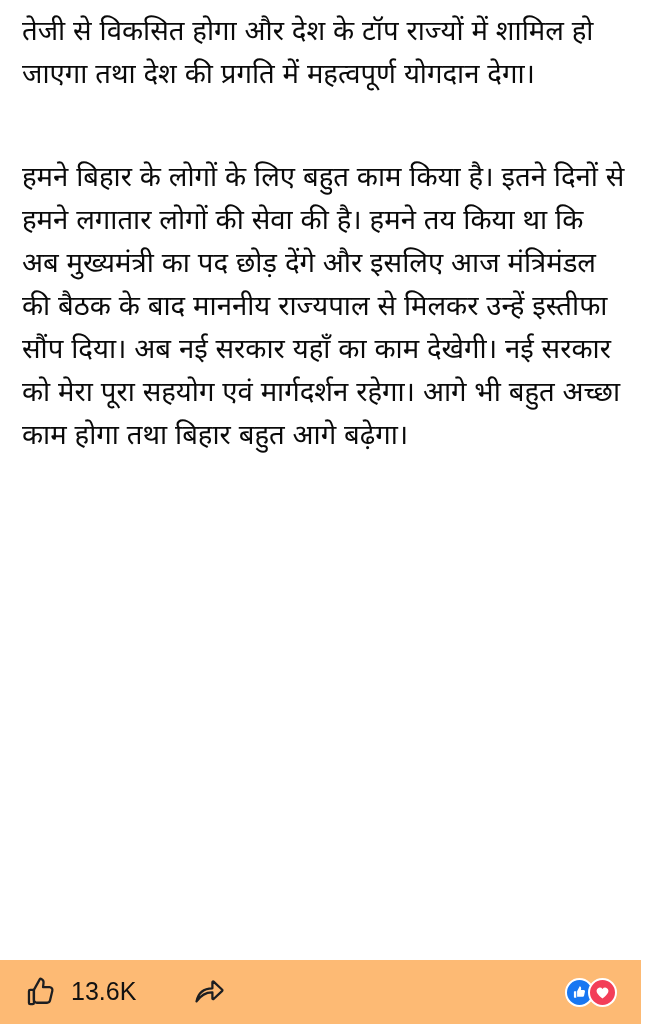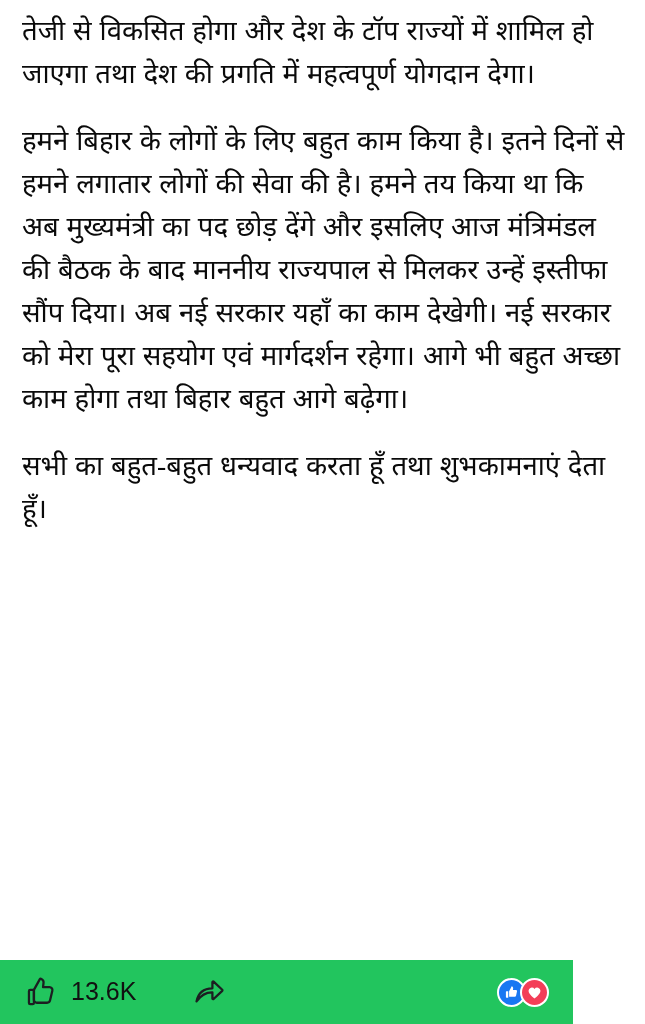--- a/index.html
+++ b/index.html
@@ -35,42 +35,42 @@
     line-height: 43px;
     letter-spacing: 0px;
     margin: 0;
     color: #0a0a0a;
     word-spacing: 1px;
   }
   .para.clipped-top {
     margin-top: -34px;
   }
   .para + .para {
-    margin-top: 24px;
+    margin-top: 60px;
   }
   .fade-top {
     position: absolute;
     left: 0;
     top: 0;
     width: 645px;
     height: 9px;
     background: #ffffff;
     z-index: 5;
   }
   .actions {
     position: absolute;
     left: 0;
     bottom: 0;
-    width: 573px;
+    width: 641px;
     height: 64px;
     display: flex;
     align-items: center;
     padding: 0 18px 0 24px;
     box-sizing: border-box;
-    background: #22c55e;
+    background: #fdba74;
   }
   .action {
     display: flex;
     align-items: center;
     gap: 13px;
     margin-right: 56px;
     cursor: pointer;
   }
   .action .count {
     font-family: "Liberation Sans", sans-serif;
@@ -124,21 +124,20 @@
 </head>
 <body>
 
 <div class="post">
 
   <div class="fade-top"></div>
 
   <div class="post-body">
     <p class="para clipped-top">प्रधानमंत्री श्री नरेन्द्र मोदी जी का नमन करते हैं। बिहार और तेजी से विकसित होगा और देश के टॉप राज्यों में शामिल हो जाएगा तथा देश की प्रगति में महत्वपूर्ण योगदान देगा।</p>
     <p class="para">हमने बिहार के लोगों के लिए बहुत काम किया है। इतने दिनों से हमने लगातार लोगों की सेवा की है। हमने तय किया था कि अब मुख्यमंत्री का पद छोड़ देंगे और इसलिए आज मंत्रिमंडल की बैठक के बाद माननीय राज्यपाल से मिलकर उन्हें इस्तीफा सौंप दिया। अब नई सरकार यहाँ का काम देखेगी। नई सरकार को मेरा पूरा सहयोग एवं मार्गदर्शन रहेगा। आगे भी बहुत अच्छा काम होगा तथा बिहार बहुत आगे बढ़ेगा।</p>
-    <p class="para">सभी का बहुत-बहुत धन्यवाद करता हूँ तथा शुभकामनाएं देता हूँ।</p>
   </div>
 
   <div class="actions">
 
     <div class="action">
       <span class="ico">
         <svg viewBox="0 0 24 24" fill="none" stroke="#1c1e21" stroke-width="1.6" stroke-linecap="round" stroke-linejoin="round">
           <path d="M7 10.5v9.2a.9.9 0 0 1-.9.9H4.4a.9.9 0 0 1-.9-.9v-8.3a.9.9 0 0 1 .9-.9H7z"></path>
           <path d="M7 10.5l4.1-7.4a.9.9 0 0 1 1.2-.36c1 .5 1.6 1.6 1.5 2.7l-.35 3.2h4.6c1.3 0 2.25 1.2 1.95 2.45l-1.6 6.8a2.2 2.2 0 0 1-2.15 1.7H9.1A2.1 2.1 0 0 1 7 17.4z"></path>
         </svg>

